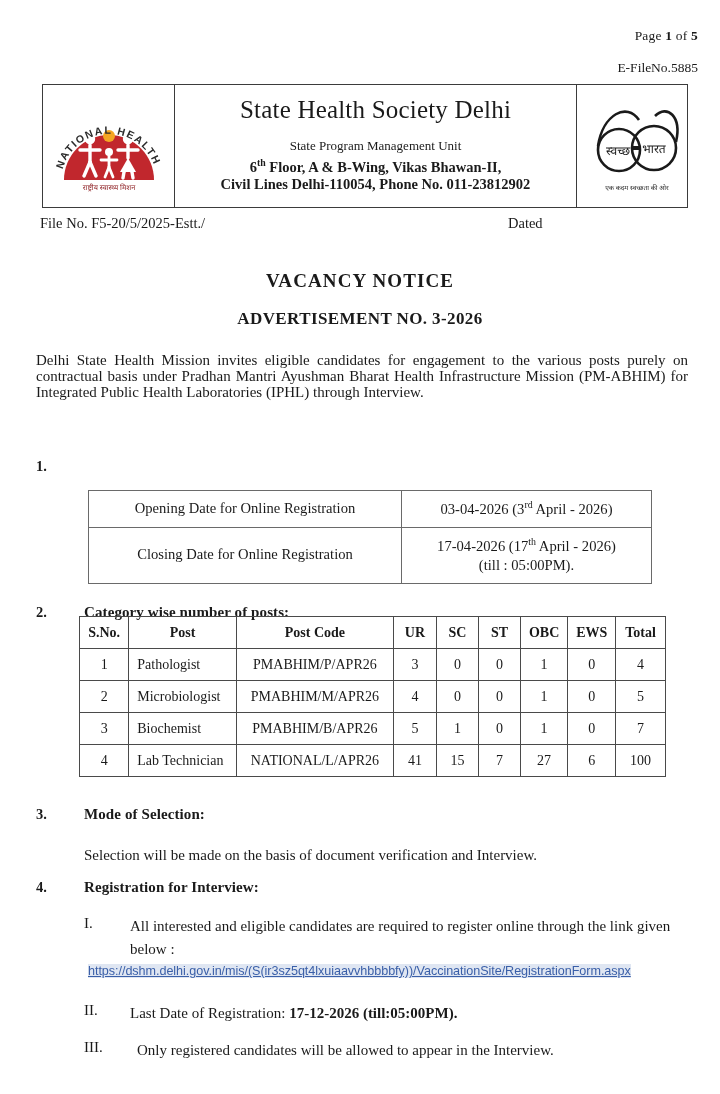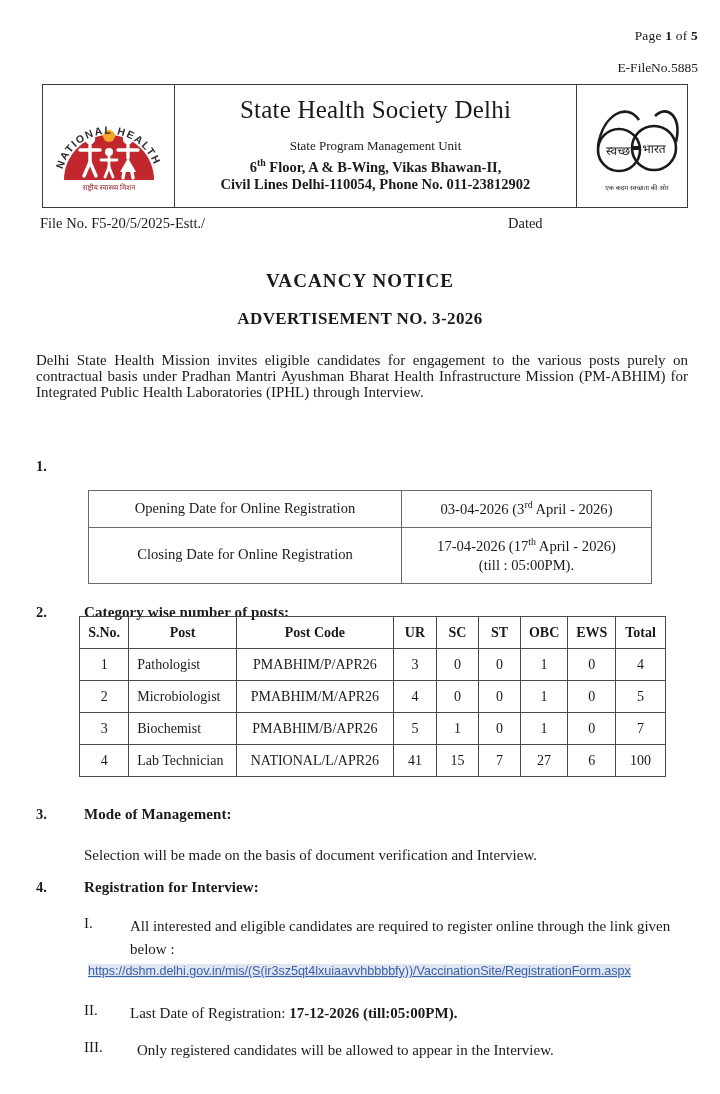--- a/index.html
+++ b/index.html
@@ -446,21 +446,21 @@
         <td>27</td>
         <td>6</td>
         <td>100</td>
       </tr>
     </tbody>
   </table>
 
   <div class="sec" style="top:806px;">
     <div class="sec-row">
       <span class="sec-num">3.</span>
-      <span class="sec-head">Mode of Management:</span>
+      <span class="sec-head">Mode of Selection:</span>
     </div>
   </div>
   <div class="sec" style="top:843px;left:84px;width:604px;">
     <span class="sec-body">Selection will be made on the basis of document verification and Interview.</span>
   </div>
 
   <div class="sec" style="top:879px;">
     <div class="sec-row">
       <span class="sec-num">4.</span>
       <span class="sec-head">Registration for Interview:</span>

